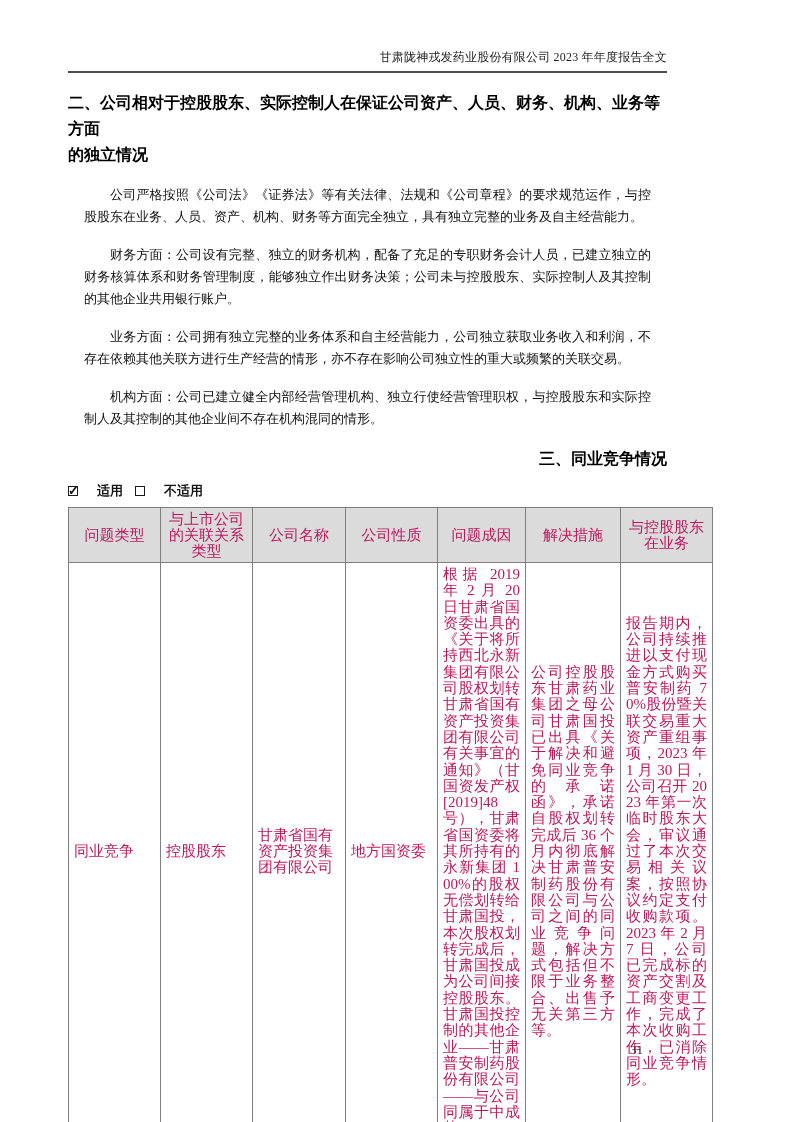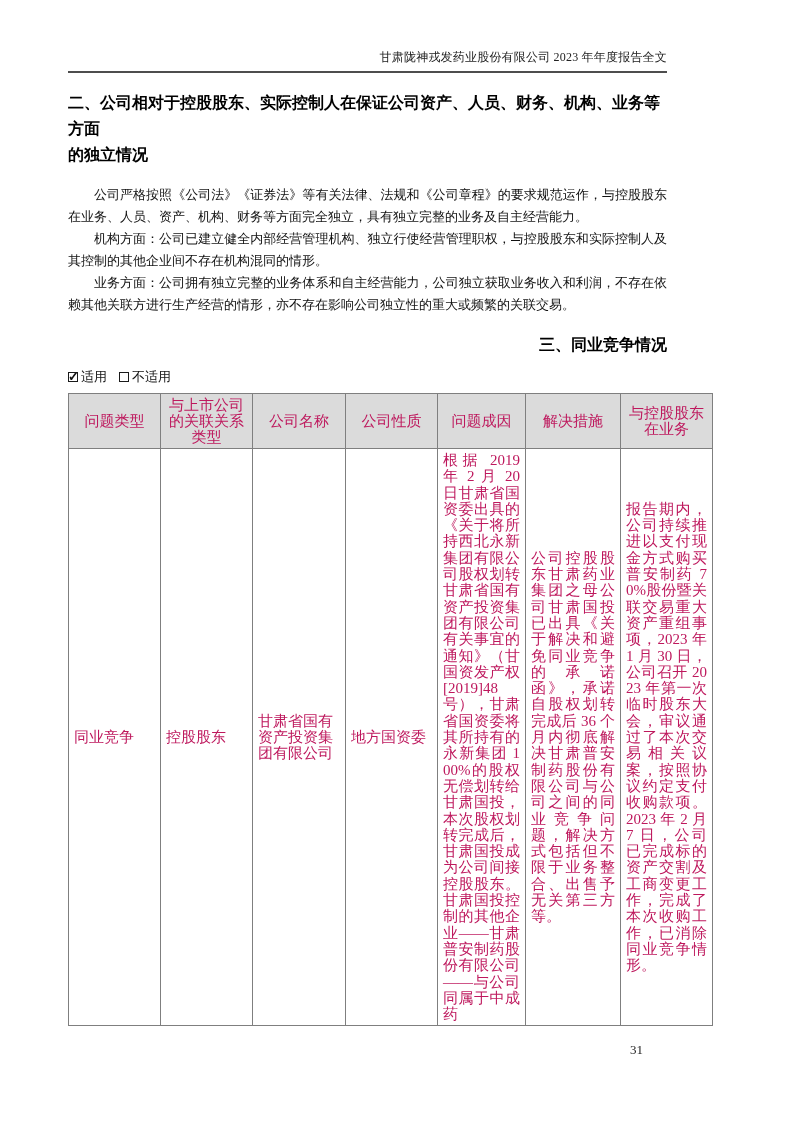--- a/index.html
+++ b/index.html
@@ -21,29 +21,29 @@
   
   .sec-title{
     font-family:"Liberation Sans","DejaVu Sans",sans-serif;
     font-weight:bold;font-size:16px;line-height:26px;color:#000;
     margin:17px 0 16px 0;
   }
   .sec-title .t-line{display:block;}
   .sec-title.second{margin:16px 0 10px 0;text-align:right;}
   
   .paras p{
-    margin:0;font-size:13px;line-height:22px;
+    margin:16px;font-size:13px;line-height:22px;
     text-align:justify;text-indent:2em;color:#111;
   }
   
   .applicability{
     font-size:13px;line-height:18px;margin:0 0 7px 0;
     display:flex;align-items:center;gap:12px;
   }
-  .chk-item{display:inline-flex;align-items:center;gap:3px;cursor:default;}
+  .chk-item{display:inline-flex;align-items:center;gap:19px;cursor:default;font-weight:bold;}
   .cbx{
     display:inline-block;width:10px;height:10px;
     border:1px solid #1a1a1a;position:relative;box-sizing:border-box;
     background:#fff;
   }
   .cbx.checked::after{
     content:"✓";position:absolute;left:-1px;top:-5px;
     font-size:13px;font-weight:bold;color:#111;
   }
   
@@ -77,22 +77,23 @@
     <span>甘肃陇神戎发药业股份有限公司 2023 年年度报告全文</span>
   </div>
 
   <div class="sec-title">
     <span class="t-line">二、公司相对于控股股东、实际控制人在保证公司资产、人员、财务、机构、业务等方面</span>
     <span class="t-line">的独立情况</span>
   </div>
 
   <div class="paras">
     <p>公司严格按照《公司法》《证券法》等有关法律、法规和《公司章程》的要求规范运作，与控股股东在业务、人员、资产、机构、财务等方面完全独立，具有独立完整的业务及自主经营能力。</p>
+    <p>财务方面：公司设有完整、独立的财务机构，配备了充足的专职财务会计人员，已建立独立的财务核算体系和财务管理制度，能够独立作出财务决策；公司未与控股股东、实际控制人及其控制的其他企业共用银行账户。</p>
+    <p>业务方面：公司拥有独立完整的业务体系和自主经营能力，公司独立获取业务收入和利润，不存在依赖其他关联方进行生产经营的情形，亦不存在影响公司独立性的重大或频繁的关联交易。</p>
     <p>机构方面：公司已建立健全内部经营管理机构、独立行使经营管理职权，与控股股东和实际控制人及其控制的其他企业间不存在机构混同的情形。</p>
-    <p>业务方面：公司拥有独立完整的业务体系和自主经营能力，公司独立获取业务收入和利润，不存在依赖其他关联方进行生产经营的情形，亦不存在影响公司独立性的重大或频繁的关联交易。</p>
   </div>
 
   <div class="sec-title second">
     <span class="t-line">三、同业竞争情况</span>
   </div>
 
   <div class="applicability">
     <span class="chk-item">
       <span class="cbx checked"></span>
       <span>适用</span>

